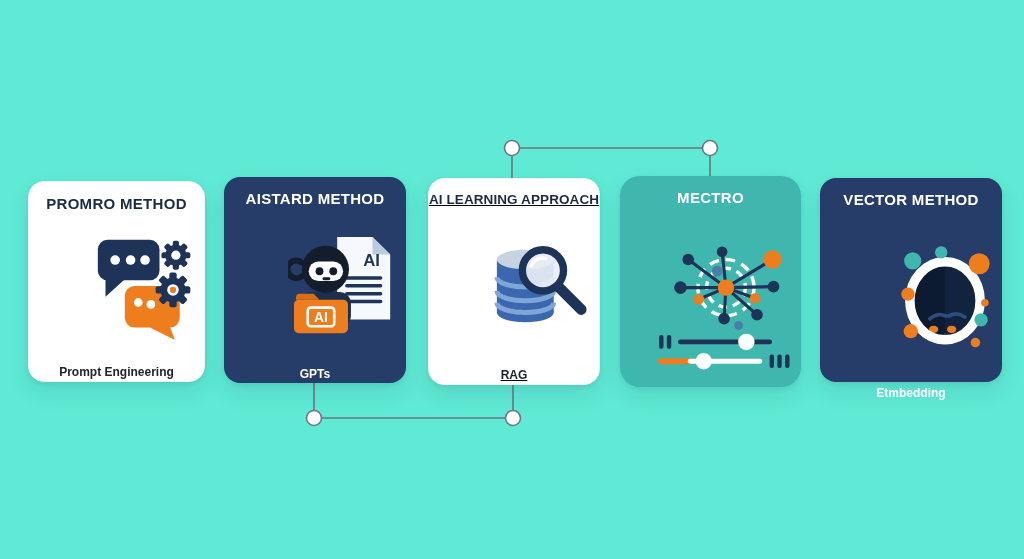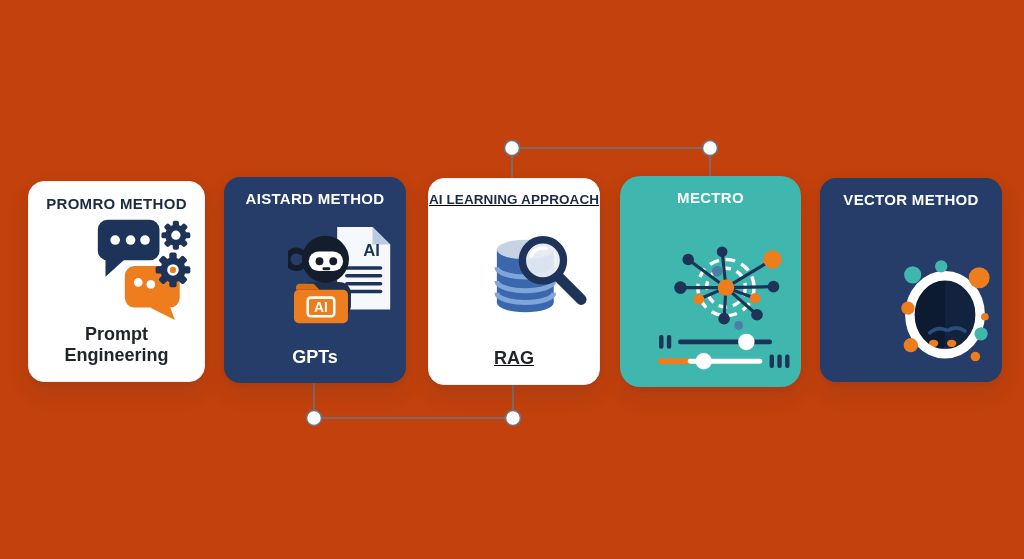--- a/index.html
+++ b/index.html
@@ -3,21 +3,21 @@
 <meta charset="utf-8">
 <style>
   html,body{margin:0;padding:0;}
   body{
     font-family:"Liberation Sans", sans-serif;
     background:#ffffff;
   }
   .canvas{
     position:relative;
     width:1024px;height:559px;
-    background:#c2410c;
+    background:#5eead4;
     overflow:hidden;
   }
   .connector-layer{
     position:absolute;left:0;top:0;width:1024px;height:559px;
     z-index:1;
   }
   .card{
     position:absolute;
     z-index:2;
     border-radius:16px;
@@ -38,24 +38,24 @@
   }
   .card-title.small{font-size:13.5px;letter-spacing:.1px;}
   .card.light .card-title{color:#1c2b45;}
   .card.navy .card-title,.card.teal .card-title{color:#ffffff;}
   .card-icon{
     flex:1;display:flex;align-items:center;justify-content:flex-end;
     width:100%;
   }
   .card-label{
     font-weight:700;
-    font-size:18px;
+    font-size:12px;
     line-height:1.18;
     text-align:center;
-    padding-bottom:15px;
+    padding-bottom:2px;
     max-width:150px;
   }
   .card.light .card-label{color:#20242b;}
   .card.navy .card-label,.card.teal .card-label{color:#ffffff;}
   
   .card-1{left:28px;top:181px;width:177px;height:201px;}
   .card-2{left:224px;top:177px;width:182px;height:206px;gap:9px;}
   .card-3{left:428px;top:178px;width:172px;height:207px;text-decoration:underline;}
   .card-4{left:620px;top:176px;width:181px;height:211px;}
   .card-5{left:820px;top:178px;width:182px;height:204px;gap:32px;}
@@ -246,15 +246,16 @@
         <circle cx="26" cy="22" r="9" fill="#3fb6ae"></circle>
         <circle cx="56" cy="13" r="6.5" fill="#3fb6ae"></circle>
         <circle cx="96" cy="25" r="11" fill="#ee7d1e"></circle>
         <circle cx="21" cy="57" r="7" fill="#ee7d1e"></circle>
         <circle cx="24" cy="96" r="7.5" fill="#ee7d1e"></circle>
         <circle cx="98" cy="84" r="7" fill="#3fb6ae"></circle>
         <circle cx="92" cy="108" r="5" fill="#ee7d1e"></circle>
         <circle cx="102" cy="66" r="4" fill="#ee7d1e"></circle>
       </svg>
     </div>
+    <div class="card-label">Etmbedding</div>
   </div>
 
 </div>
 
 </body></html>

